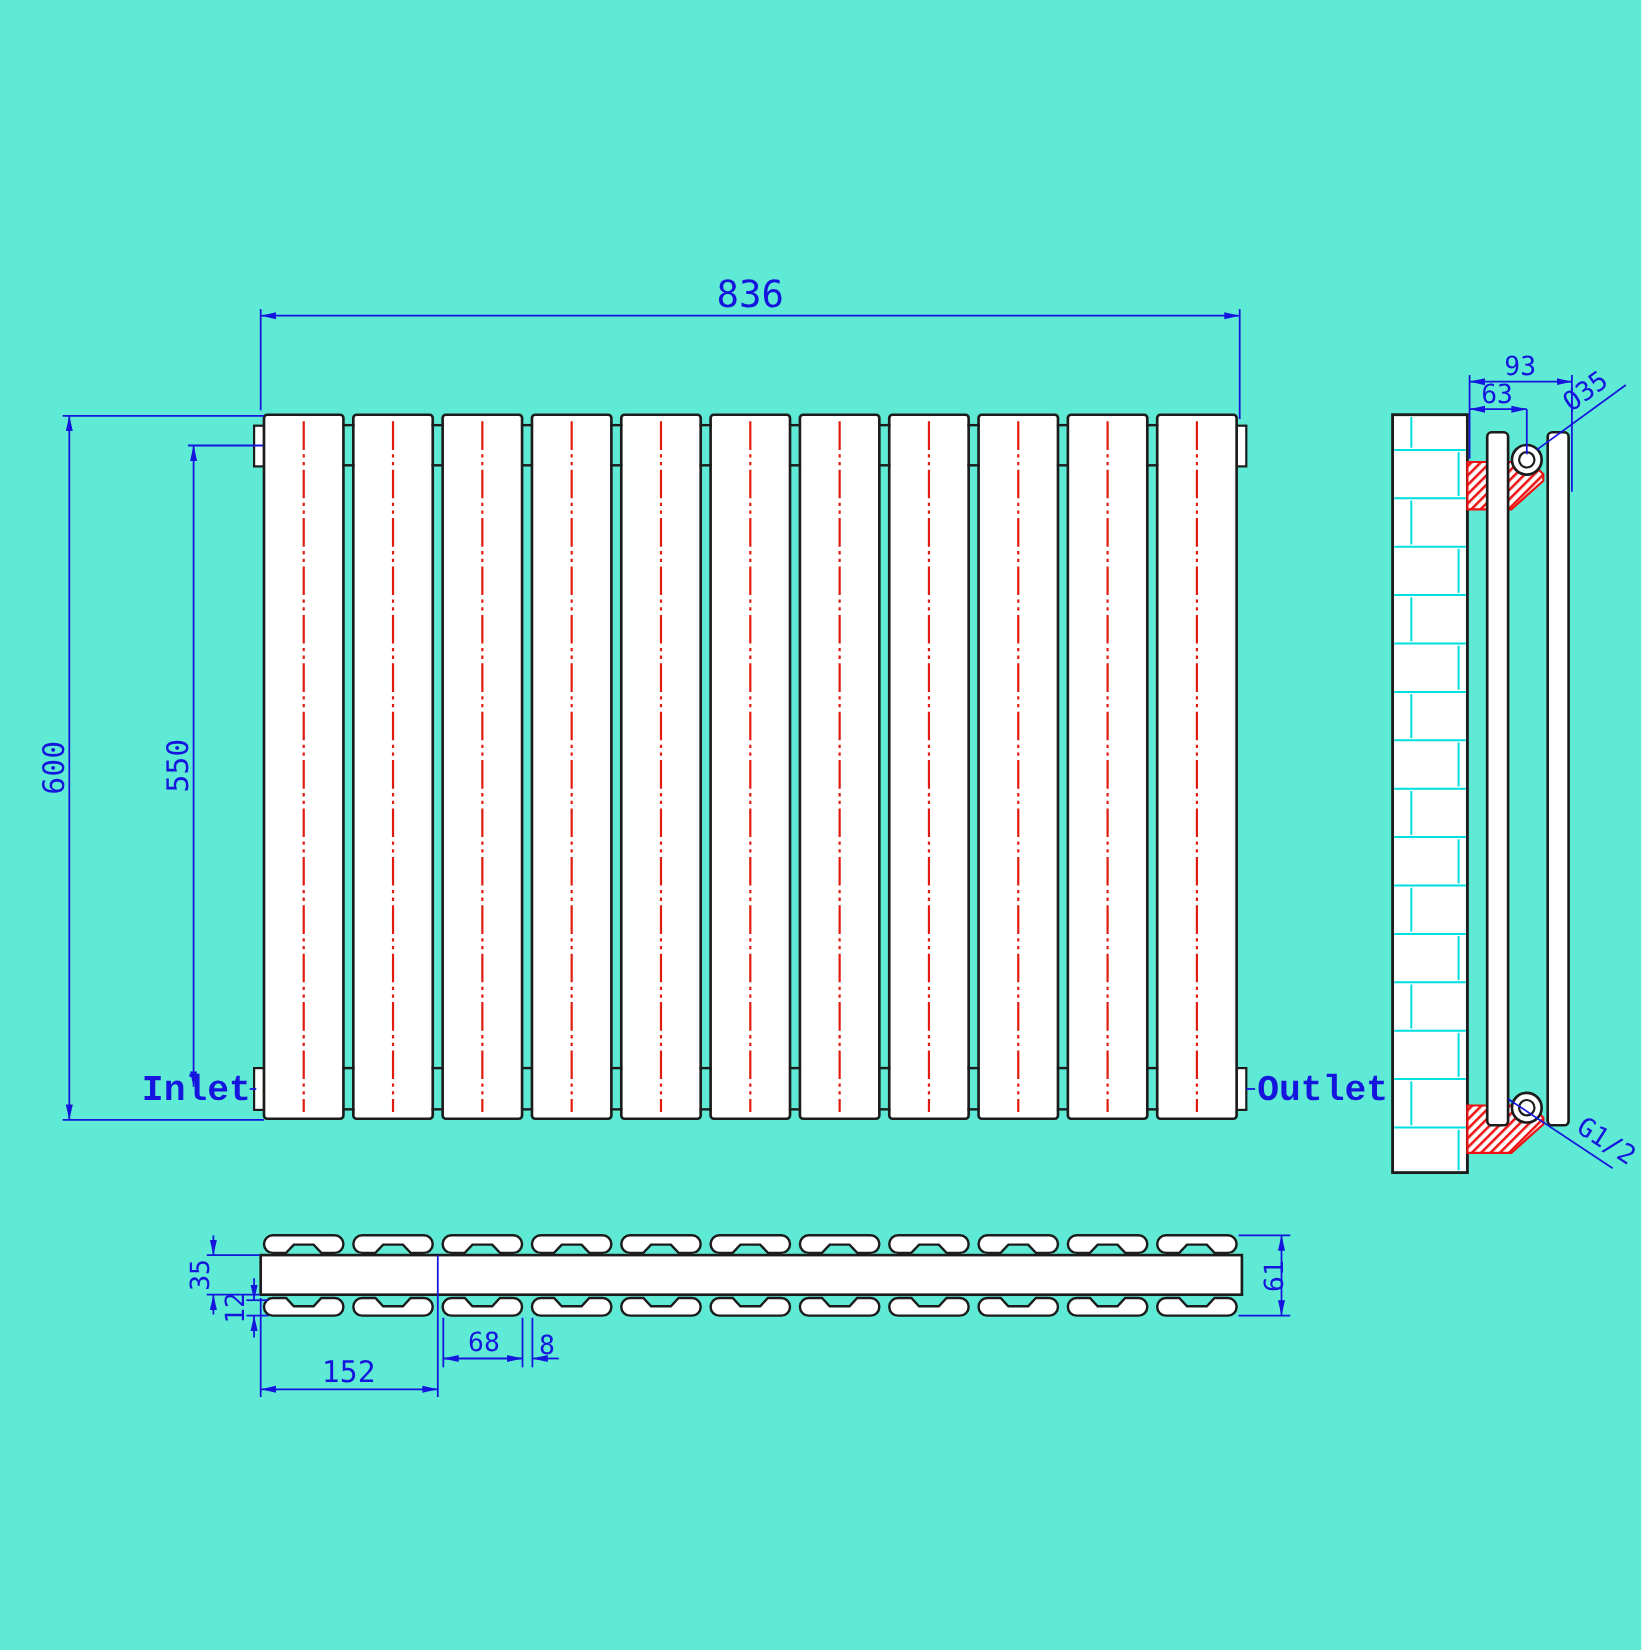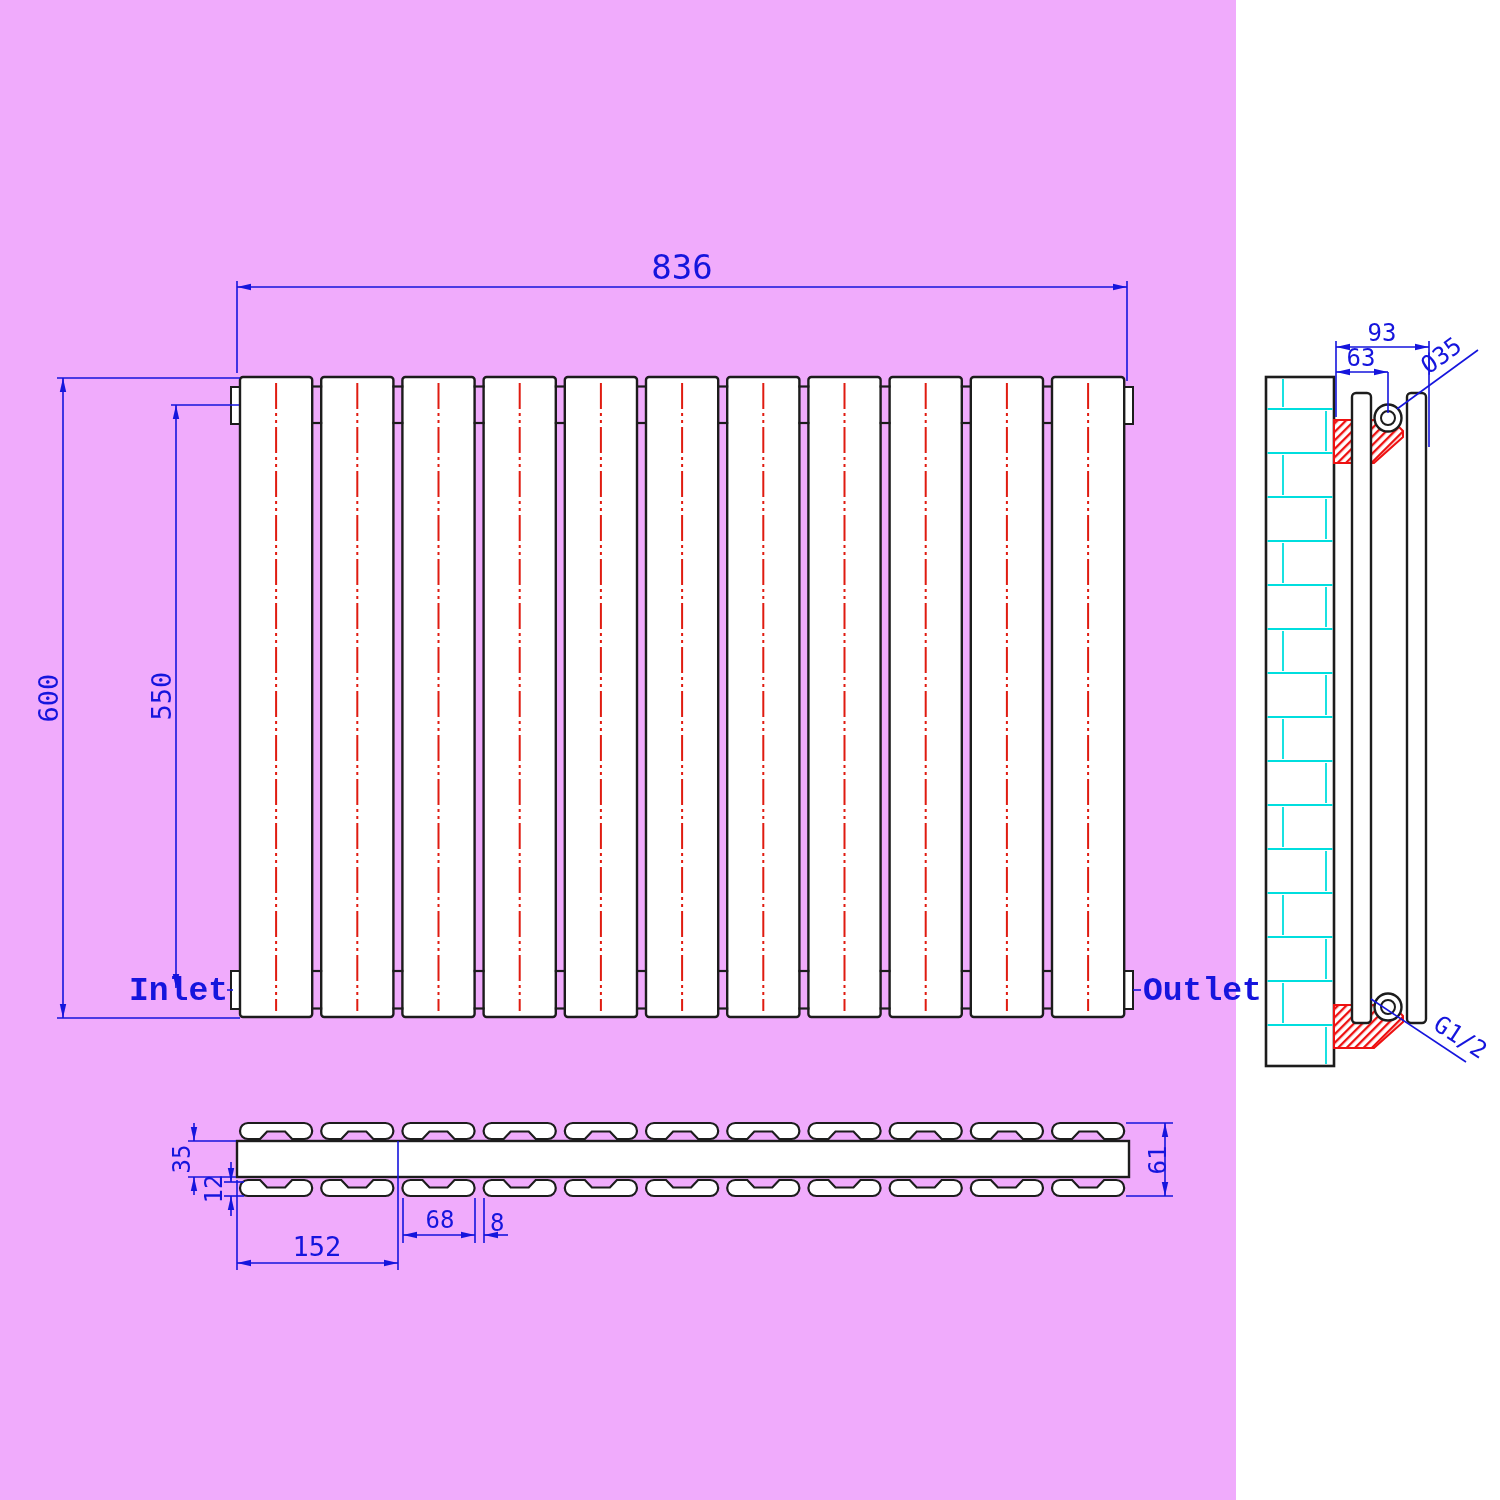--- a/index.html
+++ b/index.html
@@ -1,19 +1,19 @@
 <!DOCTYPE html>
 <html style="--blue: #1515dd; --ink: #1c1c1c; --red: #e01b10; --hatch: #ee1111; --cyan: #00dede;"><head>
 <meta charset="utf-8">
 <style>
   :root{
     --blue:#1515dd; --ink:#1c1c1c; --red:#e01b10; --hatch:#ee1111; --cyan:#00dede;
   }
   html,body{margin:0;padding:0;background:#ffffff;}
-  .stage{width:1236px;height:1500px;position:relative;background:#f0abfc;text-align:center;}
+  .stage{width:1492px;height:1500px;position:relative;background:#5eead4;text-align:center;}
   svg{display:block}
   .outline{fill:#fff;stroke:var(--ink);stroke-width:2.4;}
   .outline2{fill:#fff;stroke:var(--ink);stroke-width:2.2;}
   .ink2{stroke:var(--ink);stroke-width:2.2;fill:none;}
   .stub{fill:#fff;stroke:var(--ink);stroke-width:2;}
   .wall{fill:#fff;stroke:var(--ink);stroke-width:2.6;}
   .bar{fill:#fff;stroke:var(--ink);stroke-width:2.4;}
   .circ{fill:#fff;stroke:var(--ink);stroke-width:2.4;}
   .circ-inner{fill:#fff;stroke:var(--ink);stroke-width:2;}
   .brick{stroke:var(--cyan);stroke-width:1.8;fill:none;}

